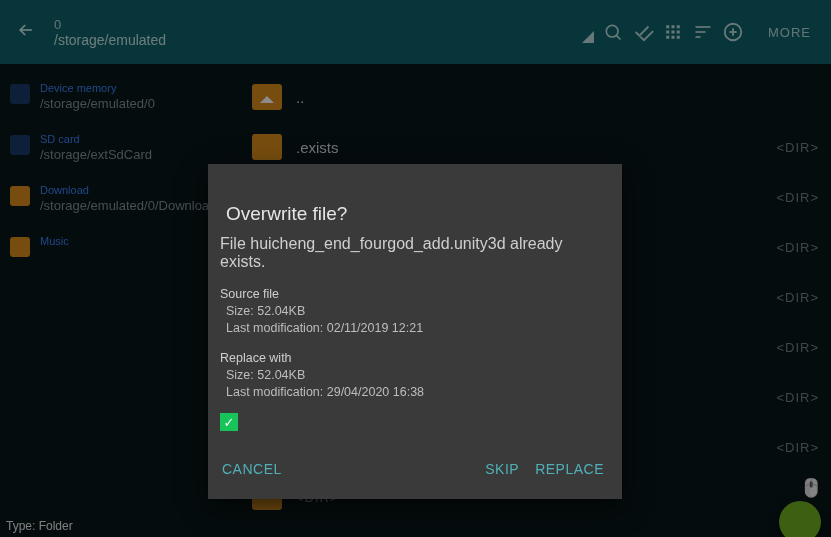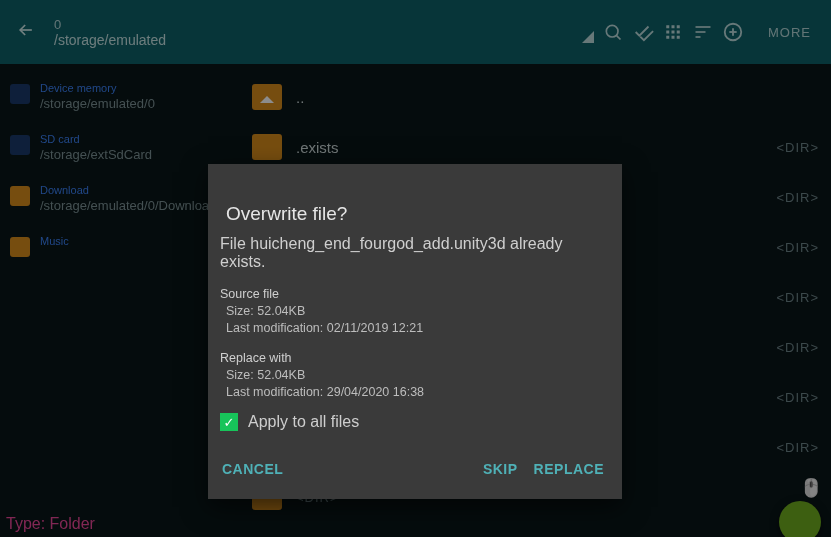--- a/index.html
+++ b/index.html
@@ -29,34 +29,34 @@
   .sb-txt .p { color: #7d9396; font-size: 13px; margin-top: 2px; white-space: nowrap; overflow: hidden; }
 
   .content { flex: 1; padding: 8px 8px 0 8px; position: relative; }
   .row { display: flex; align-items: center; height: 50px; }
   .row .folder { width: 30px; height: 26px; background: #d88c1c; border-radius: 3px; margin-right: 14px; position: relative; }
   .row .folder.up::after { content:""; position:absolute; left:8px; top:5px; width:0; height:0; border:7px solid transparent; border-bottom-color:#fff; }
   .row .folder.dl::after { content:""; position:absolute; left:10px; top:6px; width:0; height:0; border:6px solid transparent; border-top-color:#fff; }
   .row .name { color: #c9d5d6; font-size: 15px; flex: 1; }
   .row .tag { color: #6e8589; font-size: 13px; letter-spacing: 1px; margin-right: 4px; }
 
-  .statusbar { position:absolute; left:6px; bottom:4px; color:#ec4899; font-size:16px; }
+  .statusbar { position:absolute; left:6px; bottom:4px; color:#e5e5e5; font-size:12px; }
 
   
   .overlay { position: absolute; inset: 0; background: rgba(0,0,0,0.45); display: flex; align-items: flex-start; justify-content: center; }
 
   .dialog { position: absolute; top: 164px; left: 208px; width: 414px; background: #3a3a3a; color: #cecece; padding: 35px 16px 16px 12px; box-shadow: 0 8px 24px rgba(0,0,0,.6); }
   .dialog h3 { font-weight: normal; font-size: 19px; color: #e6e6e6; margin: 4px 0 10px 6px; }
   .dialog .msg { font-size: 16px; color: #cfcfcf; margin: 2px 0 6px 0; }
   .dialog .sect { font-size: 12.5px; color: #cfcfcf; margin-top: 16px; }
   .dialog .kv { font-size: 12.5px; color: #bdbdbd; margin: 3px 0 0 6px; }
   .dialog .apply { display: flex; align-items: center; gap: 10px; margin-top: 14px; }
   .check { width: 18px; height: 18px; background: #17c45a; display: flex; align-items: center; justify-content: center; color: #fff; font-size: 13px; }
   .dbtns { display: flex; margin-top: 24px; }
-  .dbtns .btn { font-size: 14px; letter-spacing: .5px; color: #4fb1b7; padding: 6px 2px; cursor: pointer; font-weight: bold; }
+  .dbtns .btn { font-size: 14px; letter-spacing: .5px; color: #4fb1b7; padding: 6px 2px; cursor: pointer; }
   .dbtns .gap { flex: 1; }
   .dbtns .btn + .btn { margin-left: 12px; }
 
   .fab { position:absolute; right:10px; bottom:-6px; width:42px; height:42px; border-radius:50%; background:#6fae1f; box-shadow:0 3px 8px rgba(0,0,0,.5); }
   .cursor { position:absolute; right:8px; bottom:38px; font-size:18px; }
 </style>
 </head>
 <body>
 
 <div class="topbar">
@@ -198,21 +198,20 @@
   <h3>Overwrite file?</h3>
   <div class="msg">File huicheng_end_fourgod_add.unity3d already exists.</div>
   <div class="sect">Source file</div>
   <div class="kv">Size: 52.04KB</div>
   <div class="kv">Last modification: 02/11/2019 12:21</div>
   <div class="sect">Replace with</div>
   <div class="kv">Size: 52.04KB</div>
   <div class="kv">Last modification: 29/04/2020 16:38</div>
   <div class="apply">
     <div class="check">✓</div>
-    <div>Apply to all files</div>
   </div>
   <div class="dbtns">
     <div class="btn">CANCEL</div>
     <div class="gap"></div>
     <div class="btn">SKIP</div>
     <div class="btn">REPLACE</div>
   </div>
 </div>
 
 </body></html>

